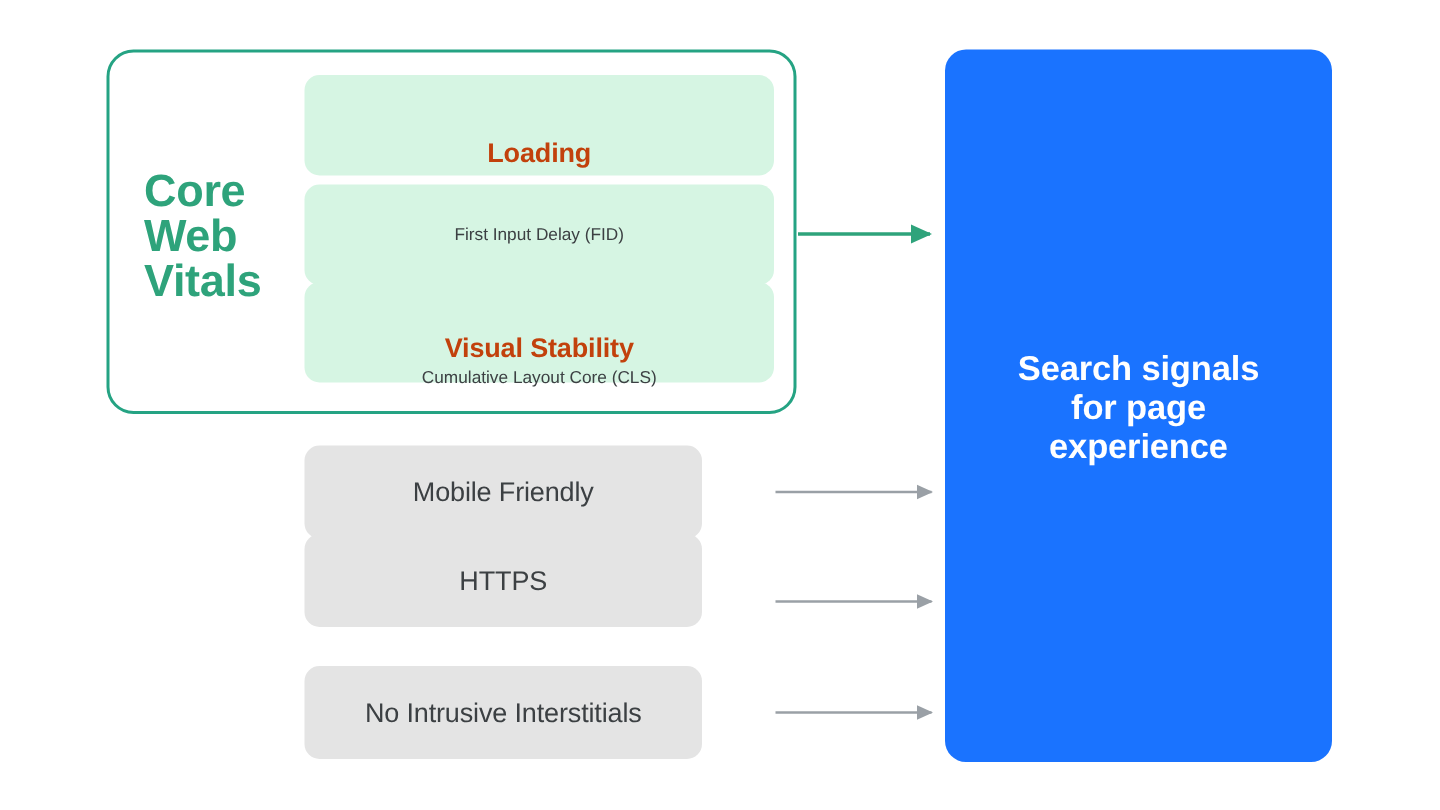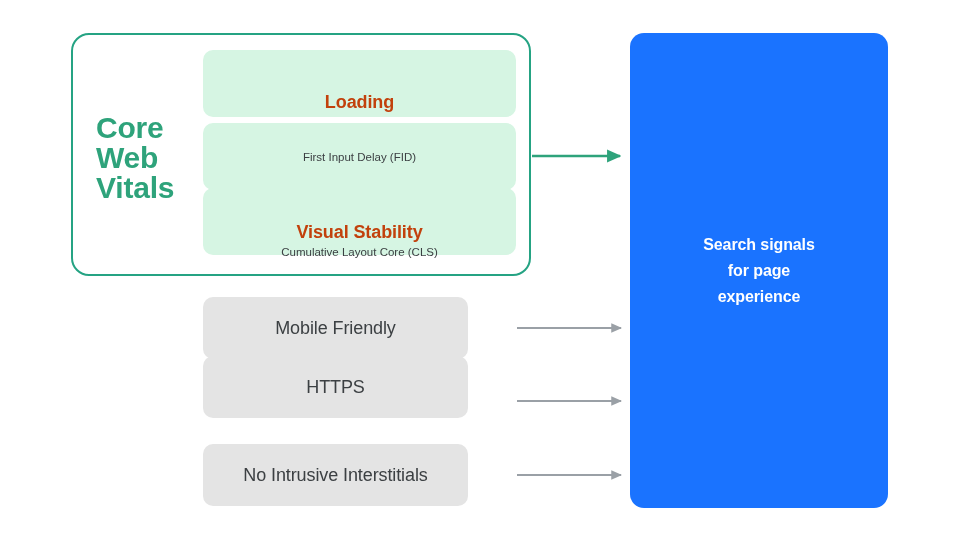--- a/index.html
+++ b/index.html
@@ -93,21 +93,21 @@
     left:630px; top:33px;
     width:258px; height:475px;
     background:#1A73FF;
     border-radius:14px;
     display:flex;
     align-items:center;
     justify-content:center;
   }
   .dest-title {
     color:#ffffff;
-    font-size:16px;
+    font-size:23px;
     font-weight:bold;
     line-height:26px;
     text-align:center;
     letter-spacing:-0.1px;
     white-space:pre-line;
   }
 
   
   .connectors {
     position:absolute;

